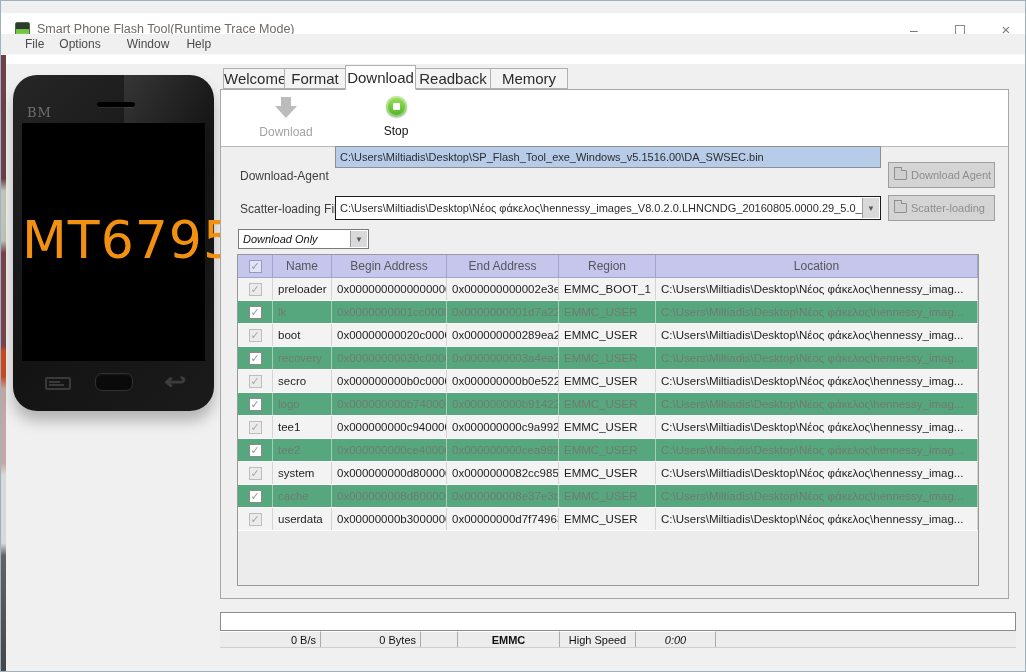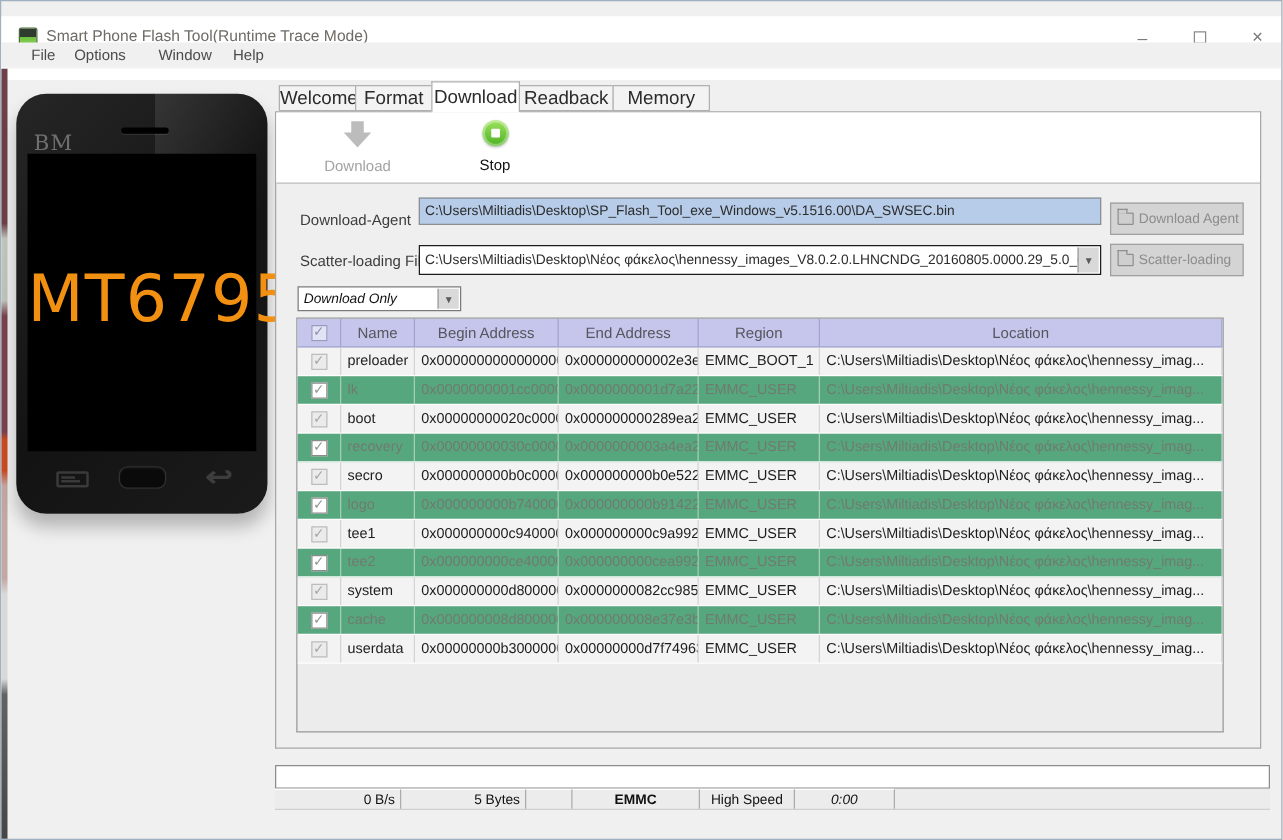--- a/index.html
+++ b/index.html
@@ -31,21 +31,21 @@
       #6e4049 0%, #6e4049 20%, #c3c9be 22%, #bfc5ba 30%, #7a434e 32%, #7a434e 47%,
       #cc4a21 48%, #cc4a21 52%, #c4a8a4 54%, #c4a8a4 66%, #d9d9d9 68%, #d9d9d9 79%,
       #636363 81%, #454545 100%); }
   
   .phone { position:absolute; left:12px; top:74px; width:201px; height:336px;
            background:linear-gradient(135deg,#262626 0%, #131313 55%, #1b1b1b 100%);
            border-radius:24px; box-shadow:0 10px 14px rgba(0,0,0,0.25); }
   .phone::before { content:""; position:absolute; left:55%; top:0; width:45%; height:40%;
            background:linear-gradient(115deg, rgba(255,255,255,0.10), rgba(255,255,255,0) 70%);
            border-top-right-radius:24px; }
-  .phone-brand { position:absolute; left:14px; top:30px; color:#6f6f6f; font-size:17px;
+  .phone-brand { position:absolute; left:14px; top:30px; color:#6f6f6f; font-size:13px;
                  font-family:"DejaVu Serif", serif; letter-spacing:1px; }
   .speaker { position:absolute; left:84px; top:27px; width:38px; height:5px; background:#000;
              border-radius:3px; box-shadow:0 1px 0 rgba(255,255,255,0.08); }
   .screen { position:absolute; left:9px; top:48px; width:183px; height:238px; background:#000; }
   .chip-label { position:absolute; left:0; top:50%; width:100%; transform:translateY(-54%);
                 text-align:center; font-size:52px; font-weight:normal; color:#f29111;
                 font-family:"DejaVu Sans", sans-serif; letter-spacing:1px; }
   .nav-row { position:absolute; left:0; bottom:16px; width:100%; height:24px; }
   .nav-menu { position:absolute; left:32px; top:6px; width:26px; height:13px;
               border:2px solid #3a3a3a; border-radius:2px; }
@@ -80,21 +80,21 @@
   .stop-ring .sq { position:absolute; left:7px; top:7px; width:7px; height:7px; background:#ffffff; border-radius:1px; }
   .tool-label { display:block; margin-top:3px; font-size:12px; }
   .tool-download .tool-label { color:#a3a3a3; }
   .tool-stop .tool-label { color:#111111; }
   
   .fld-label { position:absolute; font-size:12px; color:#3d3d3d; }
   .lab-agent { left:19px; top:79px; }
   .lab-scatter { left:19px; top:112px; }
   .field { position:absolute; left:114px; width:546px; height:22px; font-size:11px; color:#2c2c2c;
            line-height:20px; padding:0 4px; white-space:nowrap; overflow:hidden; }
-  .agent-field { top:68px; background:#b7cce9; border:1px solid #8f8f8f; }
+  .agent-field { top:56px; background:#b7cce9; border:1px solid #8f8f8f; }
   .scatter-field { top:106px; height:24px; line-height:22px; background:#ffffff; border:1px solid #1c1c1c;
                    padding-right:20px; }
   .combo-arrow { position:absolute; right:1px; top:1px; bottom:1px; width:17px; background:#d9d9d9;
                  border-left:1px solid #9c9c9c; text-align:center; color:#5a5a5a; font-size:8px; line-height:21px; }
   .side-btn { position:absolute; left:667px; width:107px; height:26px; background:#d4d4d4;
               border:1px solid #9f9f9f; font-size:11px; color:#8d8d8d; text-align:left;
               line-height:24px; padding-left:22px; }
   .btn-agent { top:72px; } .btn-scatter { top:105px; }
   .folder-ic { position:absolute; left:5px; top:7px; width:13px; height:10px; background:#cfcfcf;
                border:1px solid #8f8f8f; border-radius:1px; }
@@ -333,20 +333,20 @@
       <div class="t-cell">0x00000000d7f74963</div>
       <div class="t-cell">EMMC_USER</div>
       <div class="t-cell">C:\Users\Miltiadis\Desktop\Νέος φάκελος\hennessy_imag...</div>
     </div>
       </div>
   </div>
 
   <div class="progress"></div>
   <div class="statusbar">
     <div class="s-cell s0">0 B/s</div>
-    <div class="s-cell s1">5 Bytes</div>
+    <div class="s-cell s1">0 Bytes</div>
     <div class="s-cell s2"></div>
     <div class="s-cell s3">EMMC</div>
     <div class="s-cell s4">High Speed</div>
     <div class="s-cell s5">0:00</div>
   </div>
 
 </div>
 
 </body></html>

